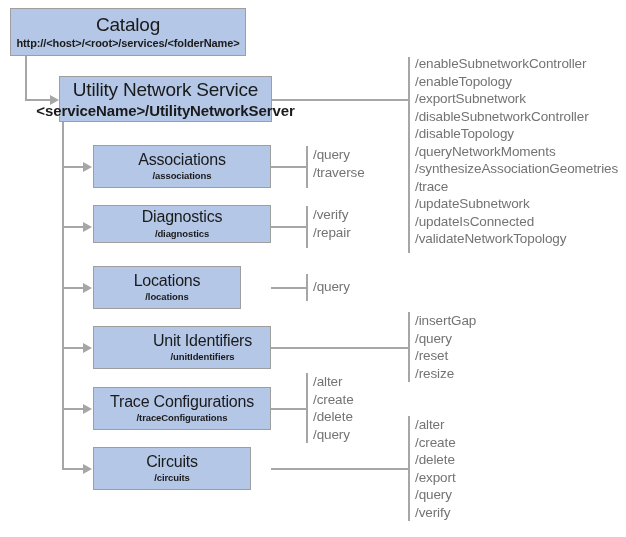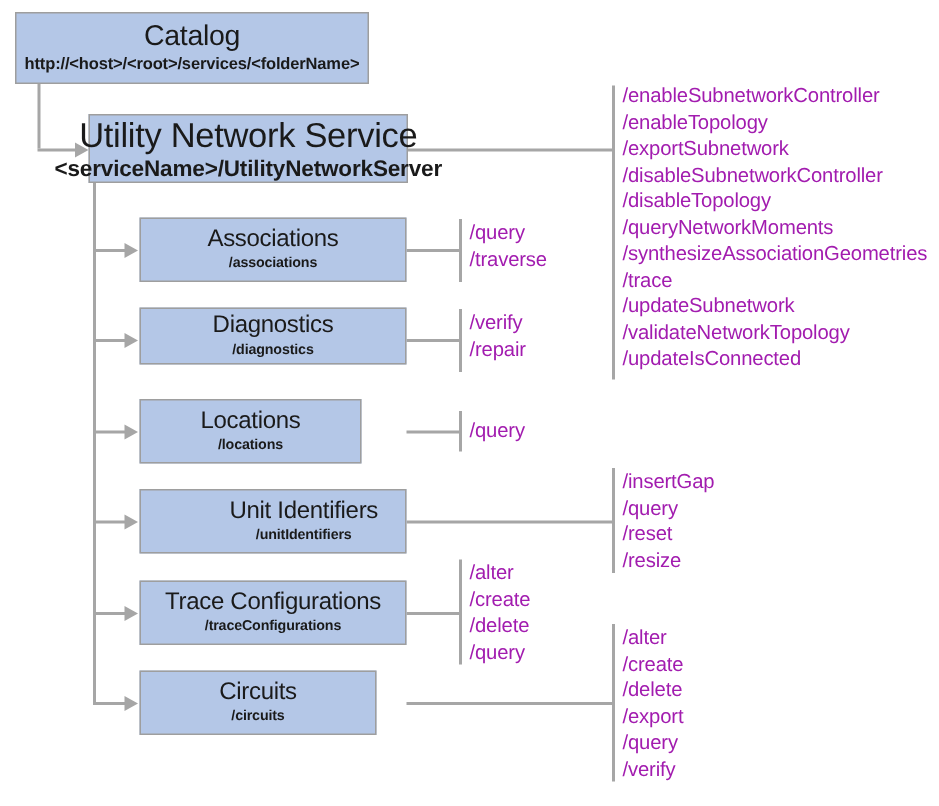--- a/index.html
+++ b/index.html
@@ -40,21 +40,21 @@
   }
   .node .sub {
     font-size: 10.5px;
     font-weight: 700;
     letter-spacing: -0.1px;
     margin-top: 3px;
     white-space: nowrap;
   }
   .node.root .title { font-size: 19px; }
   .node.root .sub { font-size: 11px; }
-  .node.service .title { font-size: 23px; }
+  .node.service .title { font-size: 19px; }
   .node.service .sub { font-size: 15px; }
   .node.child .title { font-size: 16px; }
   .node.child .sub { font-size: 9.5px; font-weight: 700; }
 
   
   .hline {
     position: absolute;
     height: 0;
     border-top: 2px solid #a6a6a6;
   }
@@ -74,21 +74,21 @@
     height: 0;
     border-top: 5px solid transparent;
     border-bottom: 5px solid transparent;
     border-left: 9px solid #a6a6a6;
   }
 
   
   .ops {
     position: absolute;
     font-size: 13.5px;
-    color: #a21caf;
+    color: #737373;
     line-height: 17.5px;
     white-space: nowrap;
     letter-spacing: -0.1px;
   }
   .ops .op { display: block; }
 </style>
 </head>
 <body>
 
 <div id="canvas">
@@ -181,22 +181,22 @@
   <div class="ops" style="left:415px; top:55px;">
       <span class="op">/enableSubnetworkController</span>
       <span class="op">/enableTopology</span>
       <span class="op">/exportSubnetwork</span>
       <span class="op">/disableSubnetworkController</span>
       <span class="op">/disableTopology</span>
       <span class="op">/queryNetworkMoments</span>
       <span class="op">/synthesizeAssociationGeometries</span>
       <span class="op">/trace</span>
       <span class="op">/updateSubnetwork</span>
+      <span class="op">/updateIsConnected</span>
       <span class="op">/validateNetworkTopology</span>
-      <span class="op">/updateIsConnected</span>
     </div>
 
   <div class="ops" style="left:313px; top:146px;">
       <span class="op">/query</span>
       <span class="op">/traverse</span>
     </div>
 
   <div class="ops" style="left:313px; top:206px;">
       <span class="op">/verify</span>
       <span class="op">/repair</span>

